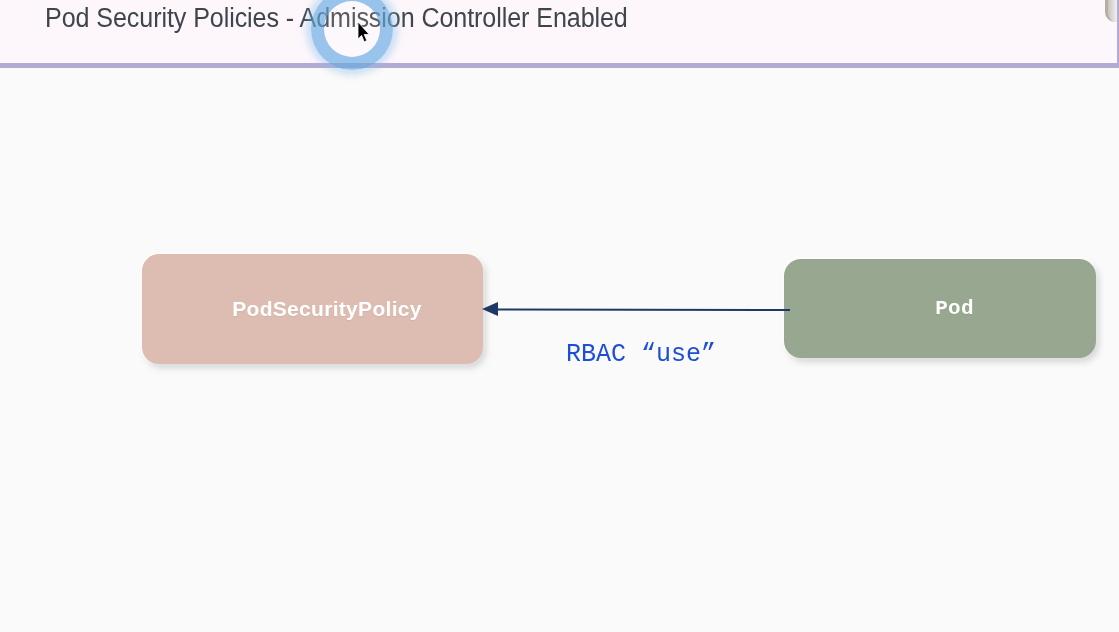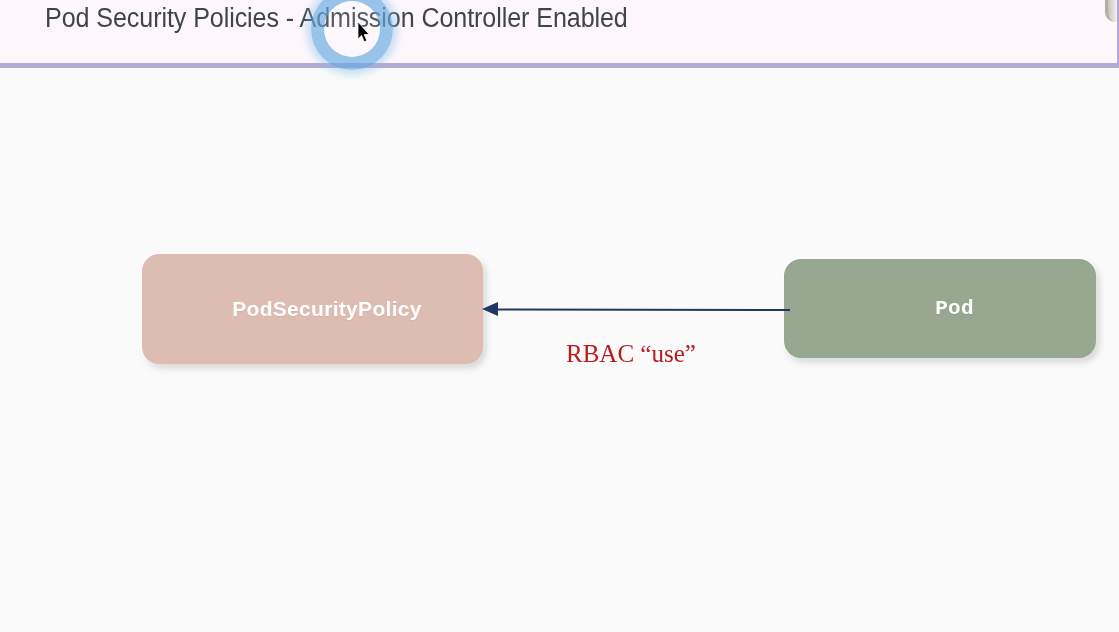--- a/index.html
+++ b/index.html
@@ -88,23 +88,23 @@
     top: 296px;
     width: 312px;
     height: 28px;
     overflow: visible;
   }
 
   #edge-label {
     position: absolute;
     left: 566px;
     top: 340px;
-    font-family: Liberation Serif, serif;
+    font-family: Liberation Mono, monospace;
     font-size: 25px;
-    color: #b91c1c;
+    color: #1d4ed8;
     white-space: nowrap;
   }
 
   
   #click-highlight {
     position: absolute;
     left: 311px;
     top: -12px;
     width: 82px;
     height: 82px;

